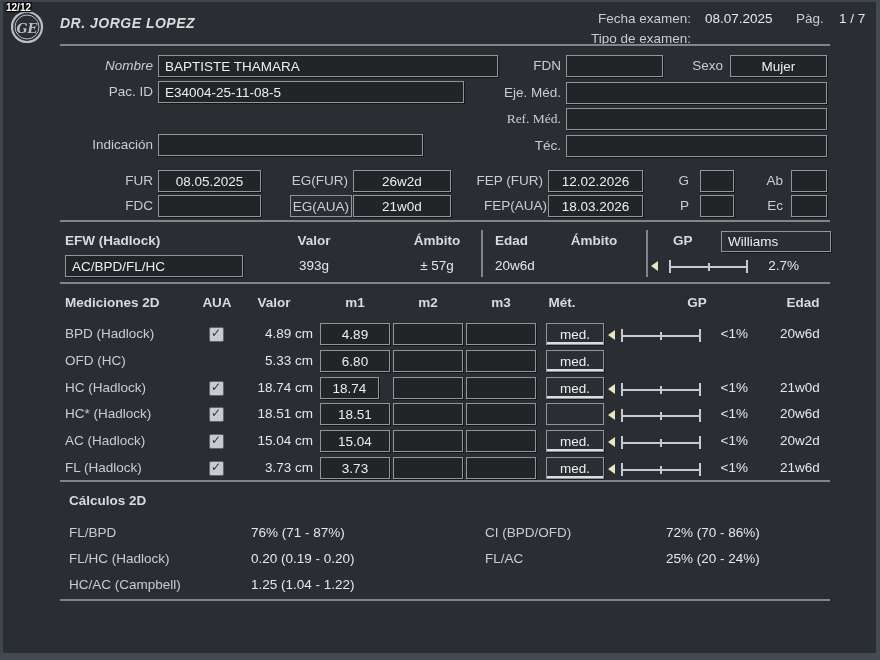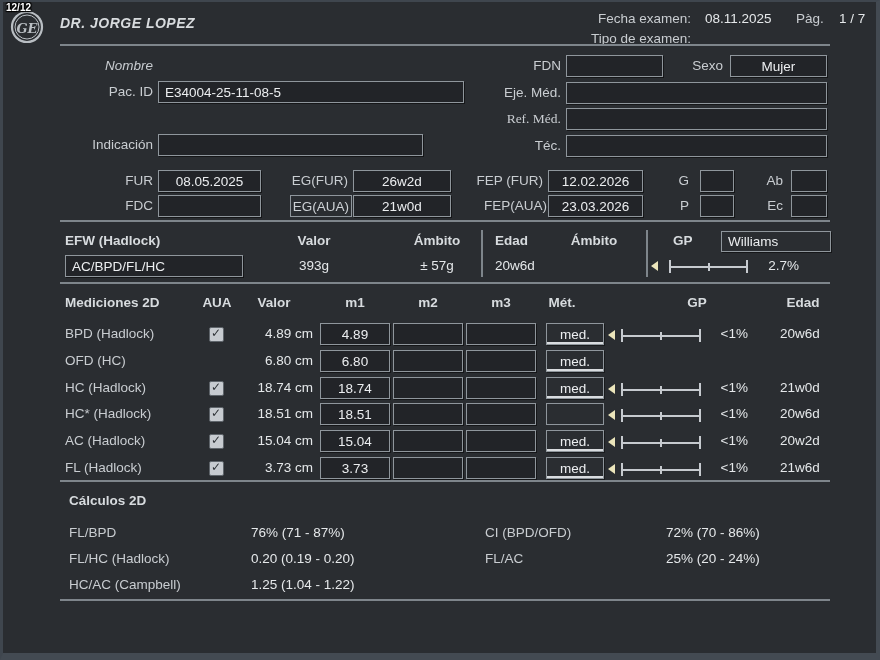--- a/index.html
+++ b/index.html
@@ -75,27 +75,30 @@
   <div class="counter">12/12</div>
   <div class="gelogo">
     <svg width="34" height="34" viewBox="0 0 34 34">
       <circle cx="17" cy="17" r="15" fill="none" stroke="#b9bec3" stroke-width="2.2"></circle>
       <circle cx="17" cy="17" r="12" fill="none" stroke="#b9bec3" stroke-width="1"></circle>
       <text x="17" y="22.5" text-anchor="middle" font-family="DejaVu Serif, serif" font-style="italic" font-weight="bold" font-size="13" fill="#b9bec3">GE</text>
     </svg>
   </div>
   <div class="doctor">DR. JORGE LOPEZ</div>
   <div class="abs r" style="left:558px;top:9px;width:130px;">Fecha examen:</div>
-  <div class="abs val" style="left:702px;top:9px;">08.11.2025</div>
+  <div class="abs val" style="left:702px;top:9px;">08.07.2025</div>
   <div class="abs" style="left:793px;top:9px;">Pàg.</div>
   <div class="abs val" style="left:836px;top:9px;">1 / 7</div>
   <div class="abs r" style="left:538px;top:29px;width:150px;">Tipo de examen:</div>
   <div class="hr" style="top:42px;"></div>
 
   <div class="abs r" style="left:20px;top:56px;width:130px;font-style:italic;">Nombre</div>
+  <div class="box" style="left:155px;top:53px;width:340px;">
+      <span>BAPTISTE THAMARA</span>
+    </div>
   <div class="abs r" style="left:480px;top:56px;width:78px;">FDN</div>
   <div class="box" style="left:563px;top:53px;width:97px;">
       <span></span>
     </div>
   <div class="abs r" style="left:640px;top:56px;width:80px;">Sexo</div>
   <div class="box center" style="left:727px;top:53px;width:97px;">
       <span>Mujer</span>
     </div>
 
   <div class="abs r" style="left:20px;top:82px;width:130px;">Pac. ID</div>
@@ -147,21 +150,21 @@
       <span></span>
     </div>
   <div class="box-plain" style="left:287px;top:193px;width:62px;">
       <span>EG(AUA)</span>
     </div>
   <div class="box center" style="left:350px;top:193px;width:98px;">
       <span>21w0d</span>
     </div>
   <div class="abs r" style="left:444px;top:196px;width:100px;">FEP(AUA)</div>
   <div class="box center" style="left:545px;top:193px;width:95px;">
-      <span>23.03.2026</span>
+      <span>18.03.2026</span>
     </div>
   <div class="abs r" style="left:660px;top:196px;width:26px;">P</div>
   <div class="box center" style="left:697px;top:193px;width:34px;">
       <span></span>
     </div>
   <div class="abs r" style="left:745px;top:196px;width:35px;">Ec</div>
   <div class="box center" style="left:788px;top:193px;width:36px;">
       <span></span>
     </div>
 
@@ -228,40 +231,40 @@
         <i class="tl"></i>
         <i class="tm"></i>
         <i class="tr"></i>
       </div>
     <div class="cell val r" style="left:703px;width:42px;">&lt;1%</div>
     <div class="cell val" style="left:777px;">20w6d</div>
   </div>
 
   <div class="mrow" style="top:347px;">
     <div class="cell" style="left:62px;">OFD (HC)</div>
-    <div class="cell val r" style="left:210px;width:100px;">6.80 cm</div>
+    <div class="cell val r" style="left:210px;width:100px;">5.33 cm</div>
     <div class="box center" style="left:317px;top:1px;width:70px;">
         <span>6.80</span>
       </div>
     <div class="box center" style="left:390px;top:1px;width:70px;">
         <span></span>
       </div>
     <div class="box center" style="left:463px;top:1px;width:70px;">
         <span></span>
       </div>
     <div class="metbox ul" style="left:543px;top:1px;">
         <span>med.</span>
       </div>
   </div>
 
   <div class="mrow" style="top:374px;">
     <div class="cell" style="left:62px;">HC (Hadlock)</div>
     <span class="cb" style="left:206px;top:5px;"></span>
     <div class="cell val r" style="left:210px;width:100px;">18.74 cm</div>
-    <div class="box center" style="left:317px;top:1px;width:70px;">
+    <div class="box center" style="left:317px;top:1px;width:59px;">
         <span>18.74</span>
       </div>
     <div class="box center" style="left:390px;top:1px;width:70px;">
         <span></span>
       </div>
     <div class="box center" style="left:463px;top:1px;width:70px;">
         <span></span>
       </div>
     <div class="metbox ul" style="left:543px;top:1px;">
         <span>med.</span>

